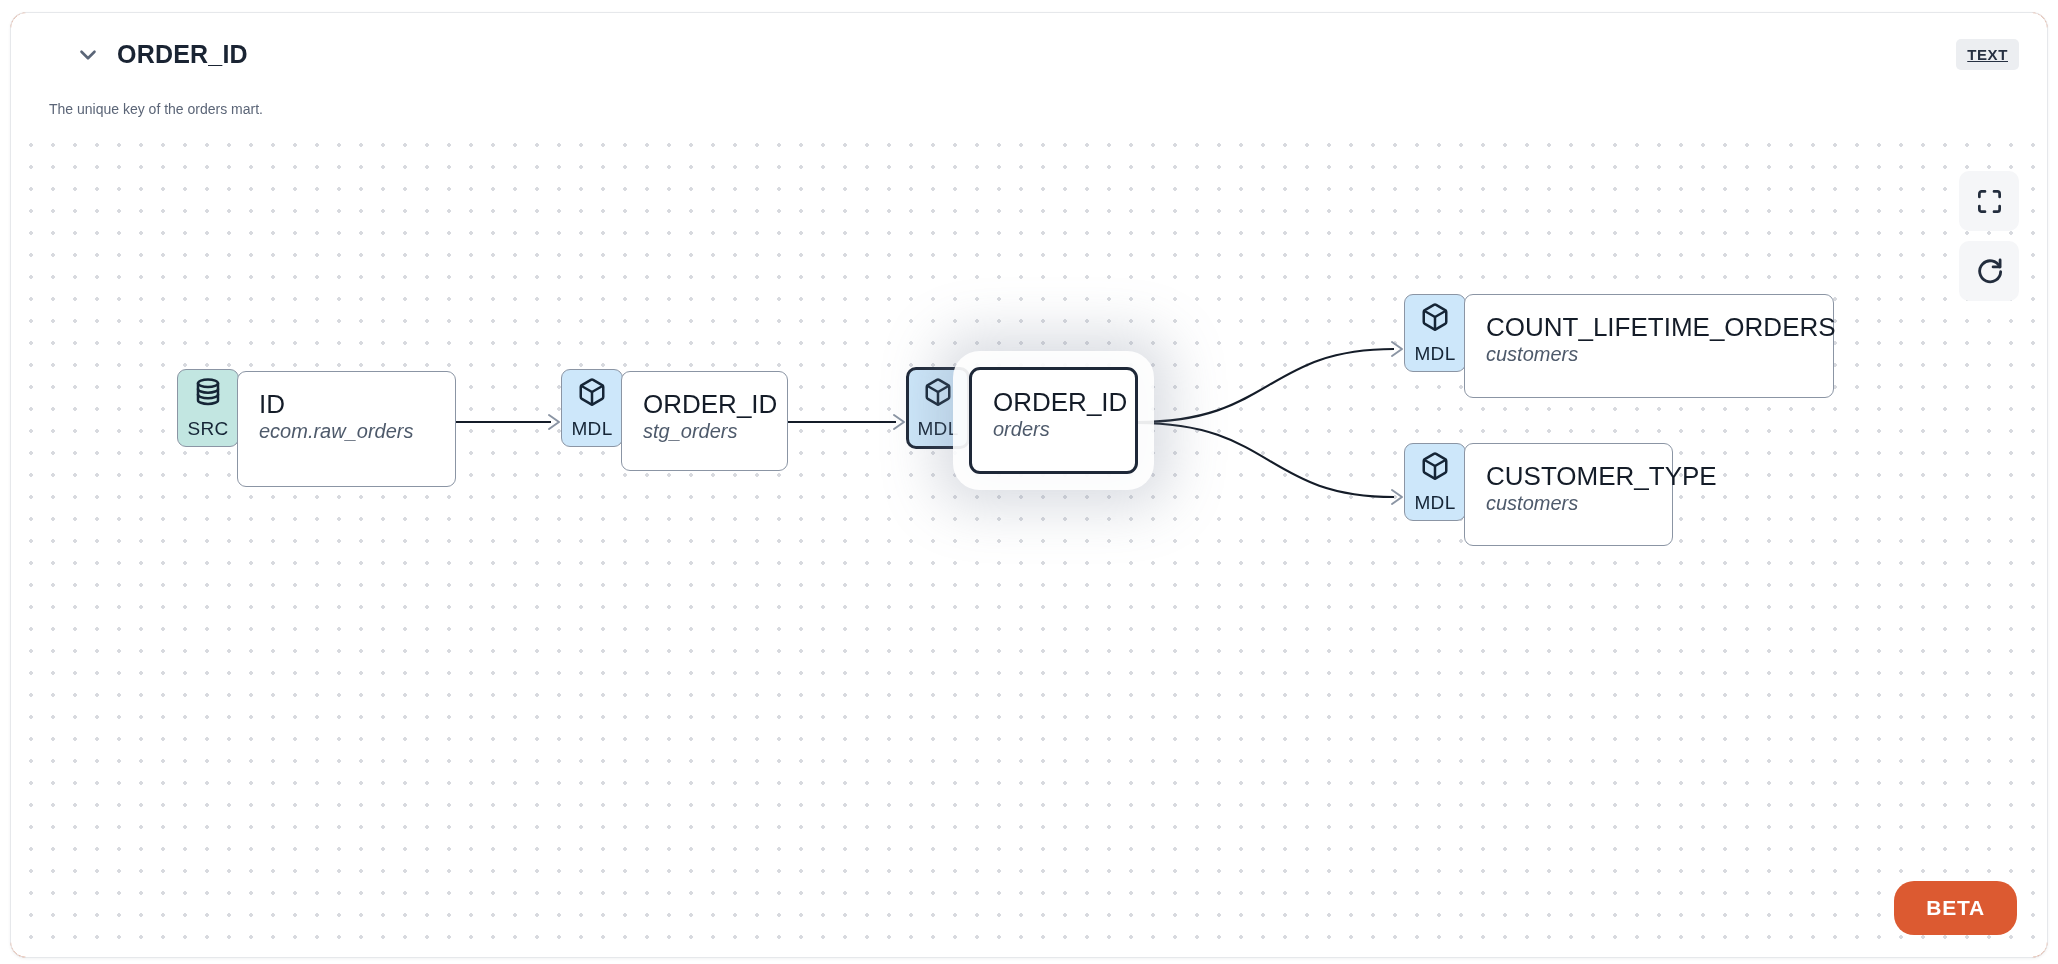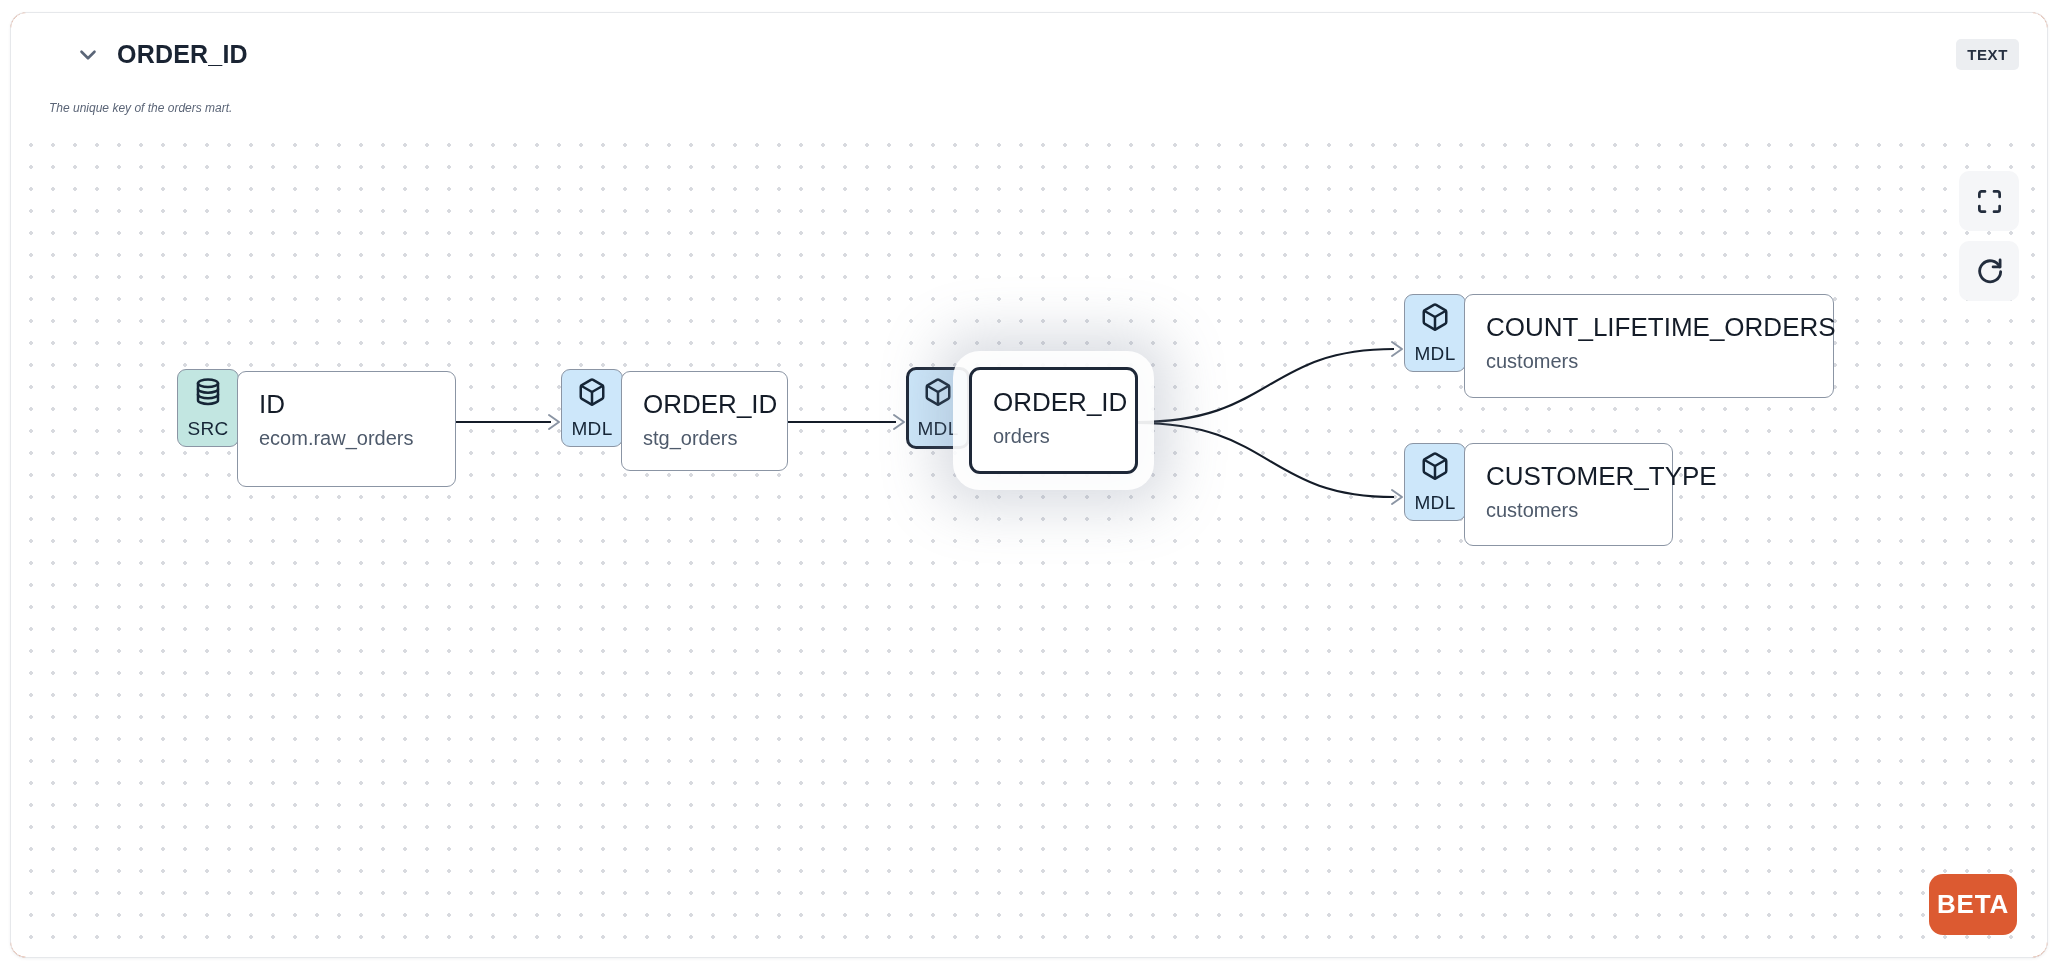--- a/index.html
+++ b/index.html
@@ -12,22 +12,22 @@
     display:flex; flex-direction:column;
   }
 
   
   .hdr { height:128px; background:#fff; position:relative; flex:0 0 auto; }
   .hdr-row { display:flex; align-items:center; position:absolute; left:62px; top:26px; right:28px; }
   .chev-btn { width:30px; height:30px; display:flex; align-items:center; justify-content:center; cursor:pointer; border-radius:6px; }
   .hdr-title { font-size:25px; font-weight:700; color:#1a2433; margin-left:14px; letter-spacing:0.2px; }
   .spacer { flex:1; }
   .type-badge { background:#eceef1; color:#273142; font-size:15px; font-weight:700; letter-spacing:0.6px;
-    padding:7px 11px; border-radius:5px; }
-  .hdr-desc { position:absolute; left:38px; top:88px; font-size:12px; color:#5b6577;font-style:italic; }
+    padding:7px 11px; border-radius:5px;text-decoration:underline; }
+  .hdr-desc { position:absolute; left:38px; top:88px; font-size:14px; color:#5b6577; }
 
   
   .tests { height:130px; background:#f5f6f8; border-top:1px solid #eef0f2; border-bottom:1px solid #e3e5e9;
     padding:17px 0 0 49px; flex:0 0 auto; }
   .test-row { display:flex; align-items:center; height:40px; margin-bottom:7px; }
   .test-link { margin-left:12px; font-size:19px; font-weight:700; color:#2d6f67;
     text-decoration:underline; text-underline-offset:4px; text-decoration-thickness:1.5px; cursor:pointer; }
   .check { width:27px; height:27px; flex:0 0 aupx; }
 
   
@@ -39,41 +39,41 @@
 
   .lnode { position:absolute; cursor:pointer; }
   .lbadge { position:absolute; width:62px; height:78px; border:1.5px solid #8b95a4; border-radius:9px;
     display:flex; flex-direction:column; align-items:center; justify-content:center; gap:11px; z-index:1; }
   .lbadge.teal { background:#c2e6e1; }
   .lbadge.blue { background:#cde7fa; }
   .lbadge .blabel { font-size:19px; color:#152536; letter-spacing:0.3px; }
   .lbody { position:absolute; background:#ffffff; border:1.5px solid #8b95a4; border-radius:9px;
     padding:17px 20px 0 21px; z-index:2; }
   .ltitle { font-size:26px; font-weight:500; color:#141c28; white-space:nowrap; }
-  .lsub { font-size:20px; color:#4e5a6b; margin-top:7px; white-space:nowrap; }
+  .lsub { font-size:20px; color:#4e5a6b; white-space:nowrap;font-style:italic; }
 
   .lnode.selected .lbadge { border:3px solid #1e2838; border-radius:10px; }
   .lnode.selected .lbody { border:3px solid #1e2838; border-radius:11px;
     box-shadow:0 0 0 16px rgba(255,255,255,0.9), 0 0 55px 32px rgba(125,136,155,0.30); }
 
   
   #node-src   .lbadge { left:166px; top:228px; } #node-src   .lbody { left:226px; top:230px; width:219px; height:116px; }
   #node-stg   .lbadge { left:550px; top:228px; } #node-stg   .lbody { left:610px; top:230px; width:167px; height:100px; }
   #node-ord   .lbadge { left:895px; top:226px; width:64px; height:82px; }
   #node-ord   .lbody  { left:958px; top:226px; width:169px; height:107px; }
   #node-clo   .lbadge { left:1393px; top:153px; } #node-clo .lbody { left:1453px; top:153px; width:370px; height:104px; }
   #node-ct    .lbadge { left:1393px; top:302px; } #node-ct  .lbody { left:1453px; top:302px; width:209px; height:103px; }
 
   
   .ctl-stack { position:absolute; right:28px; top:30px; display:flex; flex-direction:column; gap:10px; }
   .ctl-btn { width:60px; height:60px; border-radius:10px; background:#f5f6f8; display:flex;
     align-items:center; justify-content:center; cursor:pointer; border:none; }
 
   .beta-badge { position:absolute; right:30px; bottom:22px; background:#dc5a31; color:#ffffff;
-    font-size:26px; font-weight:700; letter-spacing:0.8px; padding:15px 8px; border-radius:14px; }
+    font-size:21px; font-weight:700; letter-spacing:0.8px; padding:15px 32px; border-radius:20px; }
 
   svg.icon { display:block; }
 </style>
 </head>
 <body>
 
 <div class="card">
 
   <div class="hdr">
     <div class="hdr-row">

